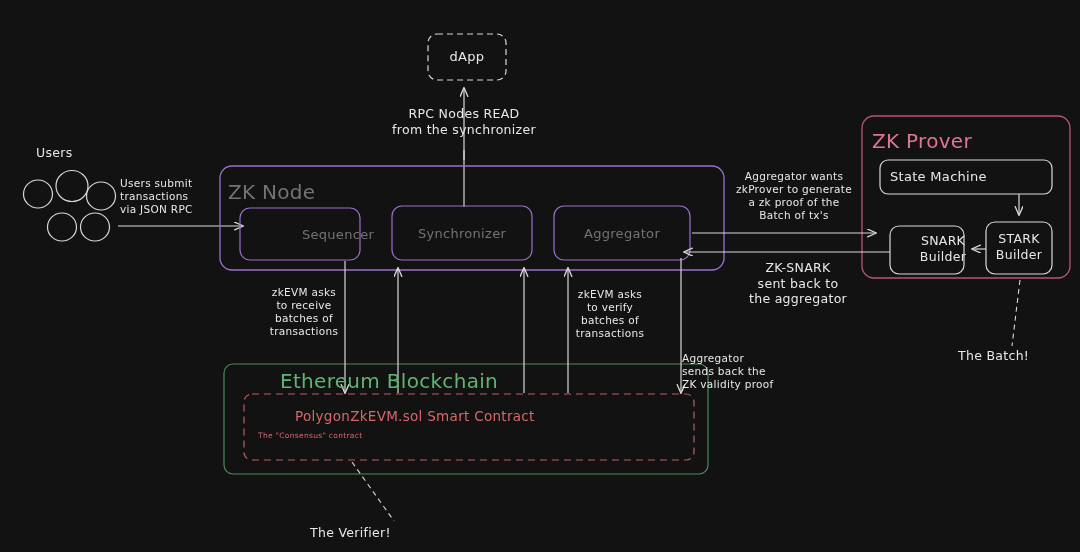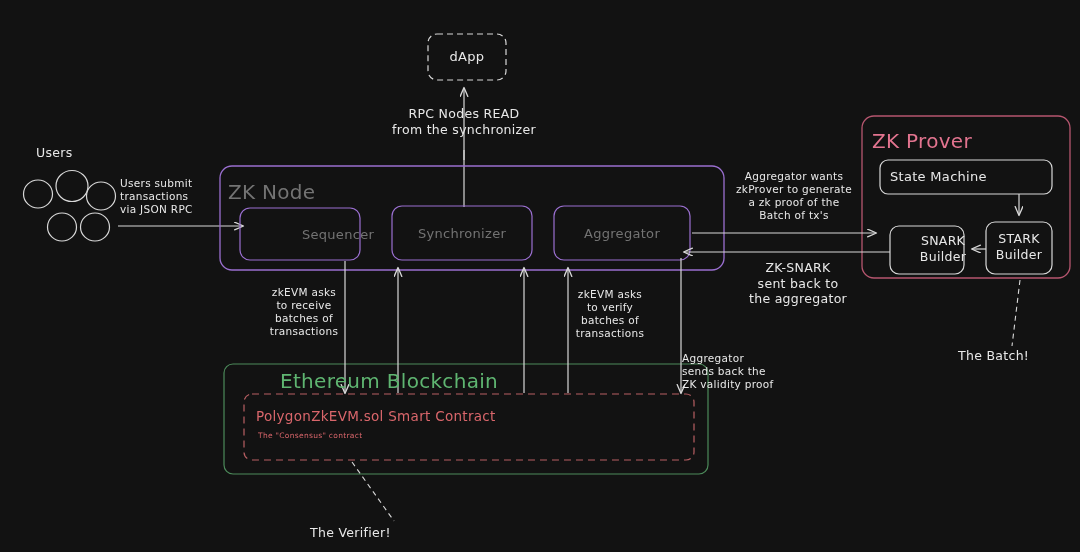--- a/index.html
+++ b/index.html
@@ -33,21 +33,21 @@
   .red     { color: #d9666b; }
 
   .t-title   { font-size: 20px; }
   .t-box     { font-size: 13px; }
   .t-note    { font-size: 10.5px; text-align: center; }
   .t-note-l  { font-size: 10.5px; margin-top: 12px; }
   .t-big     { font-size: 12.5px; text-align: center; }
   .t-small   { font-size: 7.5px; }
   .t-callout { font-size: 12.5px; }
   .t-users   { font-size: 12.5px; }
-  .t-sm-contract { font-size: 13.5px; }
+  .t-sm-contract { font-size: 13.5px; margin-left: 39px; }
   .t-state   { font-size: 13px; }
   .t-builder { font-size: 12.5px; text-align: center; line-height: 1.3; }
 </style>
 </head>
 <body>
 
 <div id="canvas">
 
   <svg class="layer">
     <defs>

